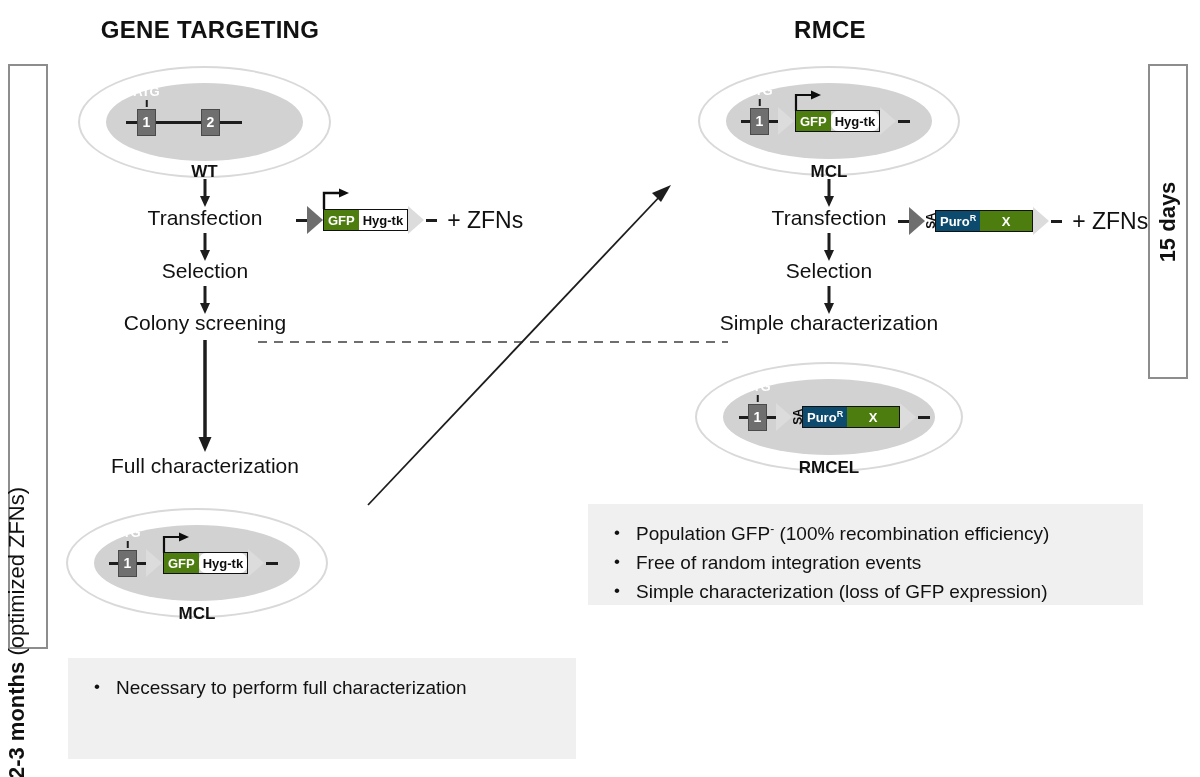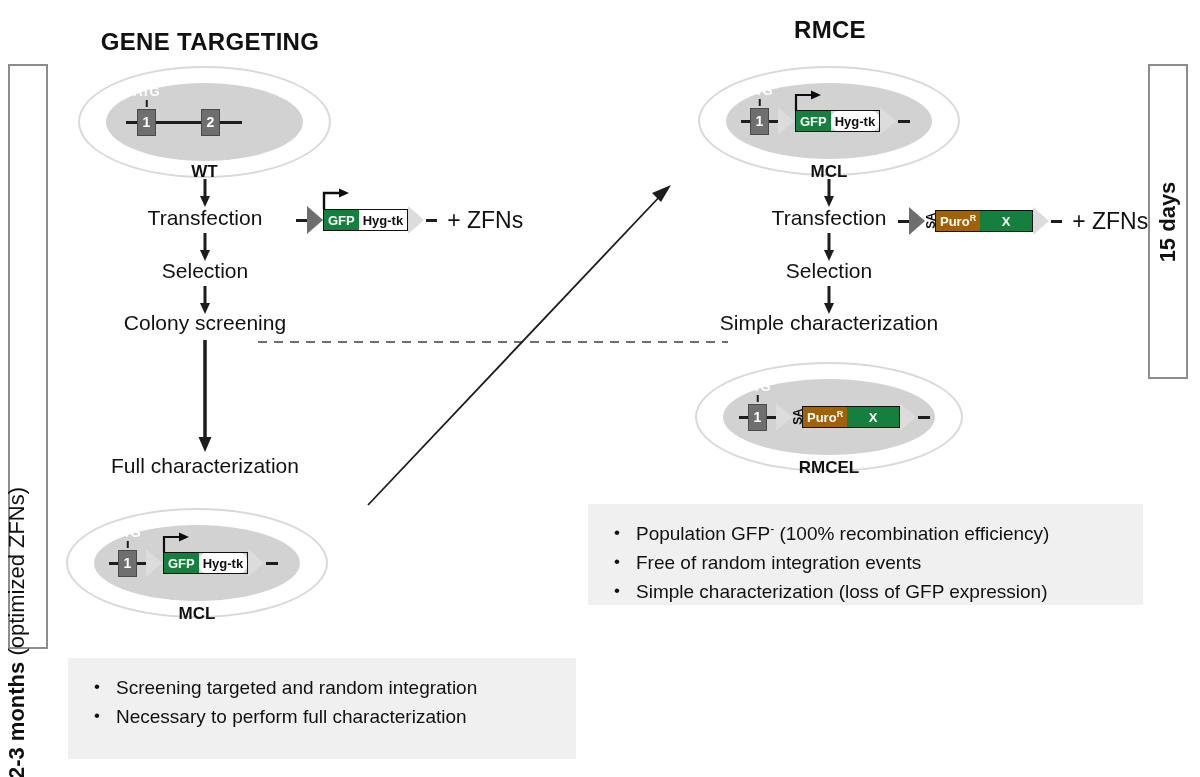--- a/index.html
+++ b/index.html
@@ -120,23 +120,23 @@
     box-sizing:border-box;
   }
   .seg{
     display:flex;align-items:center;justify-content:center;
     font-weight:bold;
     font-size:13px;
     line-height:1;
     padding:0 4px;
     white-space:nowrap;
   }
-  .seg-black{background:#15803d;color:#ffffff;}
+  .seg-black{background:#4d7c0f;color:#ffffff;}
   .seg-white{background:#ffffff;color:#0d0d0d;border-radius:7px;}
-  .seg-gray{background:#a16207;color:#ffffff;}
+  .seg-gray{background:#0c4a6e;color:#ffffff;}
   .seg sup{font-size:9px;vertical-align:super;line-height:0;}
 
   
   .promoter{
     position:absolute;
     width:26px;height:20px;
     pointer-events:none;
   }
   
   .sa{
@@ -190,21 +190,21 @@
   }
   .notebox sup{font-size:12px;vertical-align:super;line-height:0;}
 
   svg{display:block;overflow:visible;}
 </style>
 </head>
 <body>
 
 <div id="stage">
 
-  <div class="abs col-title" style="left:100px;top:16px;width:220px;margin-top:12px;">GENE TARGETING</div>
+  <div class="abs col-title" style="left:100px;top:16px;width:220px;">GENE TARGETING</div>
 
   <div class="abs col-title" style="left:730px;top:16px;width:200px;">RMCE</div>
 
   <div class="abs timebar" style="left:8px;top:64px;width:40px;height:585px;">
     <div class="timebar-label">
       <span>2-3 months </span><span class="light">(optimized ZFNs)</span>
     </div>
   </div>
 
   <div class="abs timebar" style="left:1148px;top:64px;width:40px;height:315px;">
@@ -425,18 +425,17 @@
       <li>
         <span>Population GFP<sup>-</sup> (100% recombination efficiency)</span>
       </li>
       <li>Free of random integration events</li>
       <li>Simple characterization (loss of GFP expression)</li>
     </ul>
   </div>
 
   <div class="notebox" style="left:68px;top:658px;width:508px;height:101px;">
     <ul>
-      <li>Screening targeted and random integration</li>
       <li>Necessary to perform full characterization</li>
     </ul>
   </div>
 
 </div>
 
 </body></html>

